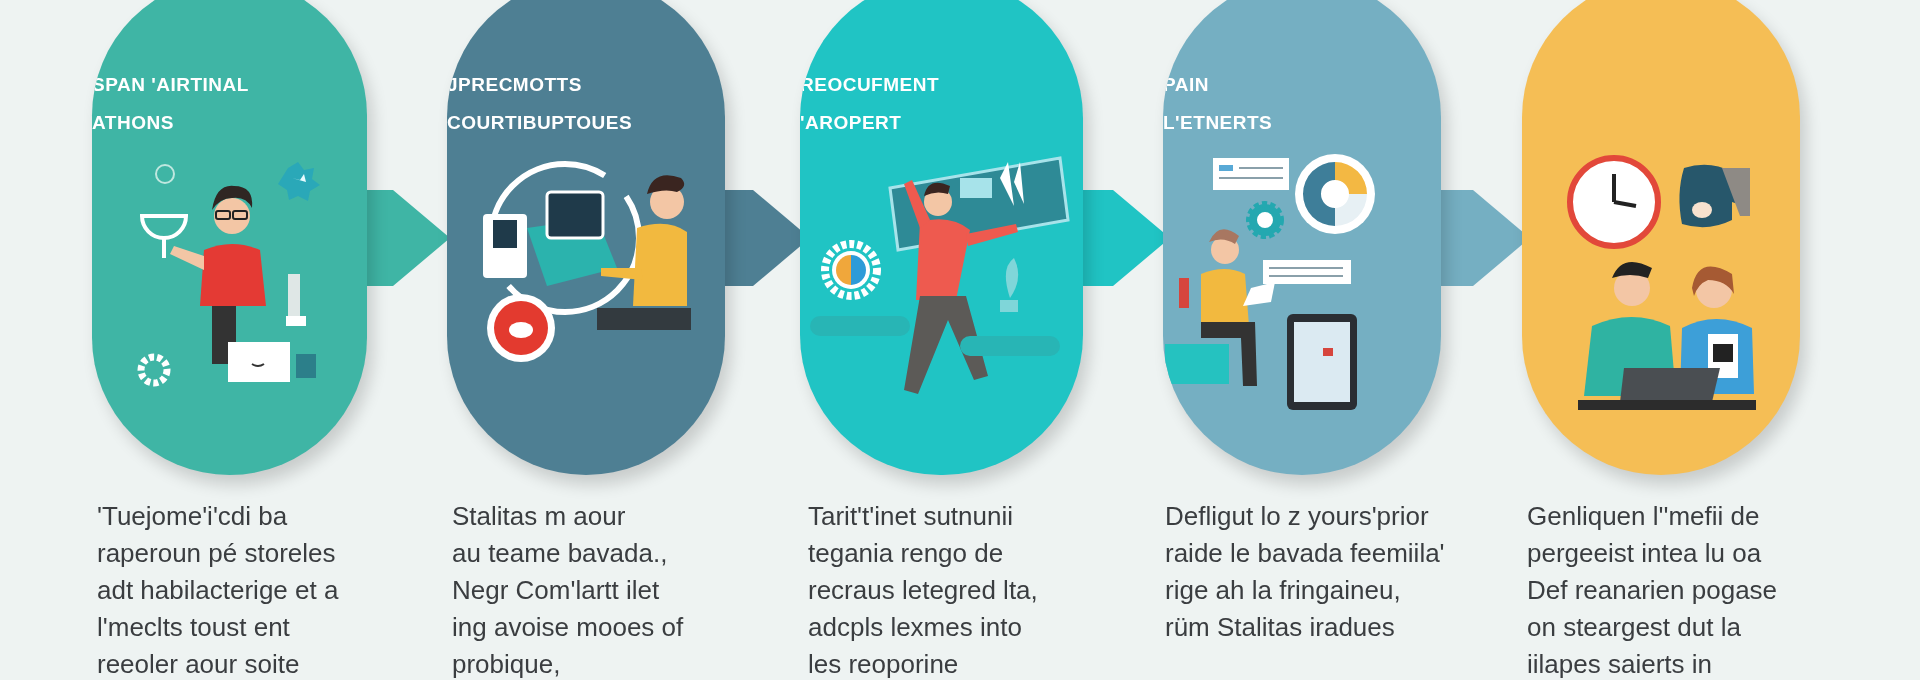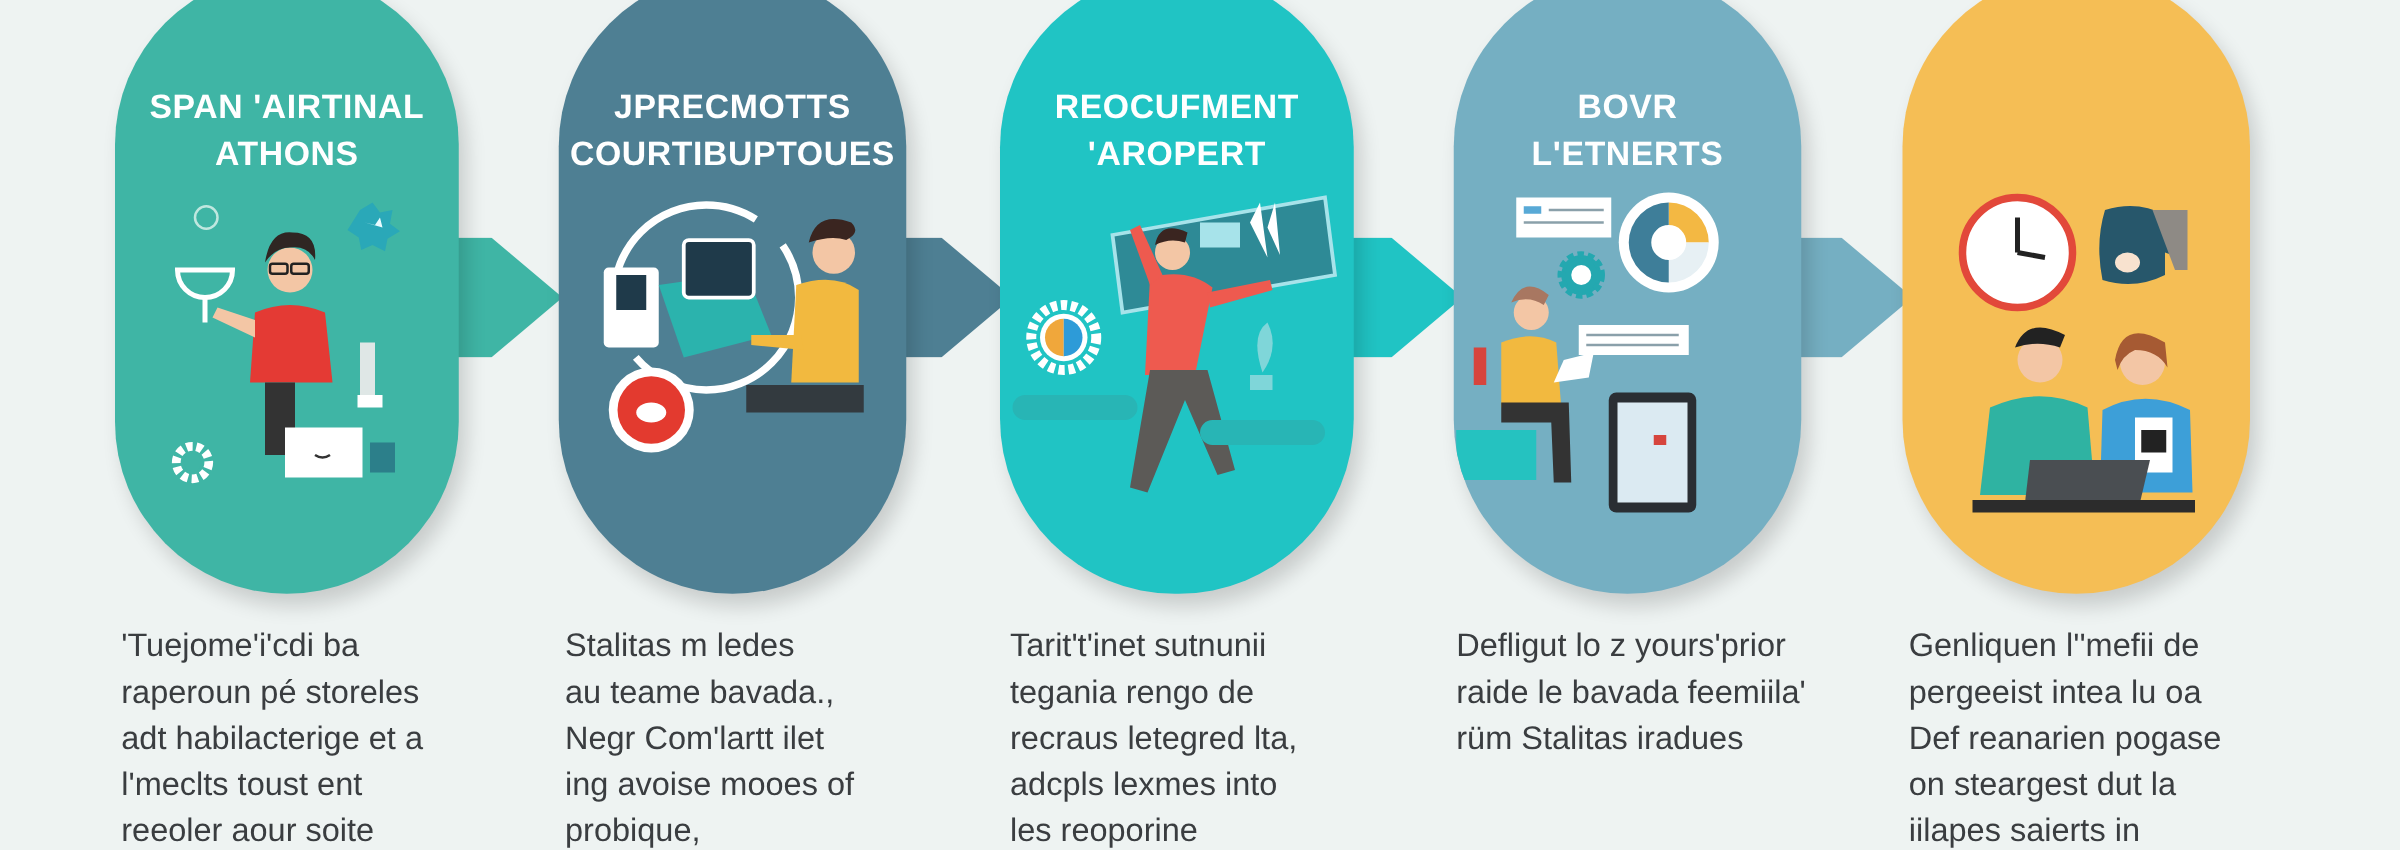--- a/index.html
+++ b/index.html
@@ -29,24 +29,24 @@
     height: 497px;
     border-radius: 140px;
     box-shadow: 6px 10px 16px rgba(0,0,0,0.16);
     z-index: 2;
     overflow: hidden;
   }
   .pill-title {
     position: absolute;
     top: 88px;
     left: 0; right: 0;
-    text-align: center;
+    text-align: left;
     color: #ffffff;
     font-weight: bold;
-    font-size: 27px;
+    font-size: 19px;
     line-height: 38px;
     letter-spacing: 0.5px;
   }
   .pill-title span { display: block; }
 
   .illus { position: absolute; left: 0; right: 0; top: 160px; height: 320px; }
 
   .desc {
     position: absolute;
     top: 498px;
@@ -131,21 +131,21 @@
         <ellipse cx="74" cy="192" rx="12" ry="8" fill="#ffffff"></ellipse>
 
         <circle cx="220" cy="64" r="17" fill="#f3c6a5"></circle>
         <path d="M200 56 q6 -26 34 -16 q8 8 -4 14 q-12 -4 -30 2 z" fill="#3a2520"></path>
         <path d="M190 90 q30 -10 50 4 v74 h-54 z" fill="#f2b93f"></path>
         <path d="M194 130 l-40 0 l0 8 l42 4 z" fill="#f2b93f"></path>
         <path d="M150 170 h94 v22 h-94 z" fill="#333a3f"></path>
       </svg>
     </div>
     <div class="desc" style="left:452px">
-      <span>Stalitas m ledes</span>
+      <span>Stalitas m aour</span>
       <span>au teame bavada.,</span>
       <span>Negr Com'lartt ilet</span>
       <span>ing avoise mooes of</span>
       <span>probique,</span>
     </div>
   </div>
 
   <div class="step" style="left:0">
     <div class="arrow" style="left:1020px;background:#20c4c4"></div>
     <div class="pill" style="left:800px;width:283px;background:#20c4c4">
@@ -186,21 +186,21 @@
       <span>recraus letegred lta,</span>
       <span>adcpls lexmes into</span>
       <span>les reoporine</span>
     </div>
   </div>
 
   <div class="step" style="left:0">
     <div class="arrow" style="left:1380px;background:#75afc2"></div>
     <div class="pill" style="left:1163px;width:278px;background:#75afc2">
       <div class="pill-title">
-        <span>BOVR</span>
+        <span>PAIN</span>
         <span>L'ETNERTS</span>
       </div>
       <svg class="illus" viewBox="0 0 278 320">
 
         <rect x="50" y="20" width="76" height="32" fill="#ffffff"></rect>
         <rect x="56" y="27" width="14" height="6" fill="#58a9d6"></rect>
         <line x1="76" y1="30" x2="120" y2="30" stroke="#8aa0aa" stroke-width="2"></line>
         <line x1="56" y1="40" x2="120" y2="40" stroke="#8aa0aa" stroke-width="2"></line>
 
         <g transform="translate(172,56)">
@@ -228,20 +228,21 @@
         <rect x="2" y="206" width="64" height="40" fill="#25c2c0"></rect>
 
         <rect x="124" y="176" width="70" height="96" rx="6" fill="#2a2e33"></rect>
         <rect x="131" y="184" width="56" height="80" fill="#dbeaf2"></rect>
         <rect x="160" y="210" width="10" height="8" fill="#d6453d"></rect>
       </svg>
     </div>
     <div class="desc" style="left:1165px">
       <span>Defligut lo z yours'prior</span>
       <span>raide le bavada feemiila'</span>
+      <span>rige ah la fringaineu,</span>
       <span>rüm Stalitas iradues</span>
     </div>
   </div>
 
   <div class="step" style="left:0">
     <div class="pill" style="left:1522px;width:278px;background:#f5be55">
       <svg class="illus" viewBox="0 0 278 320">
 
         <g transform="translate(92,64)">
           <circle r="44" fill="#ffffff" stroke="#e2483a" stroke-width="6"></circle>

